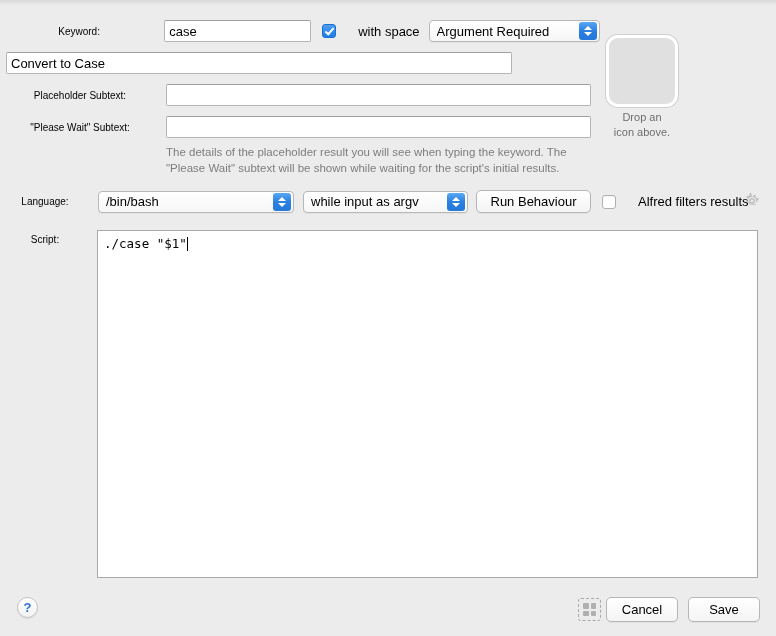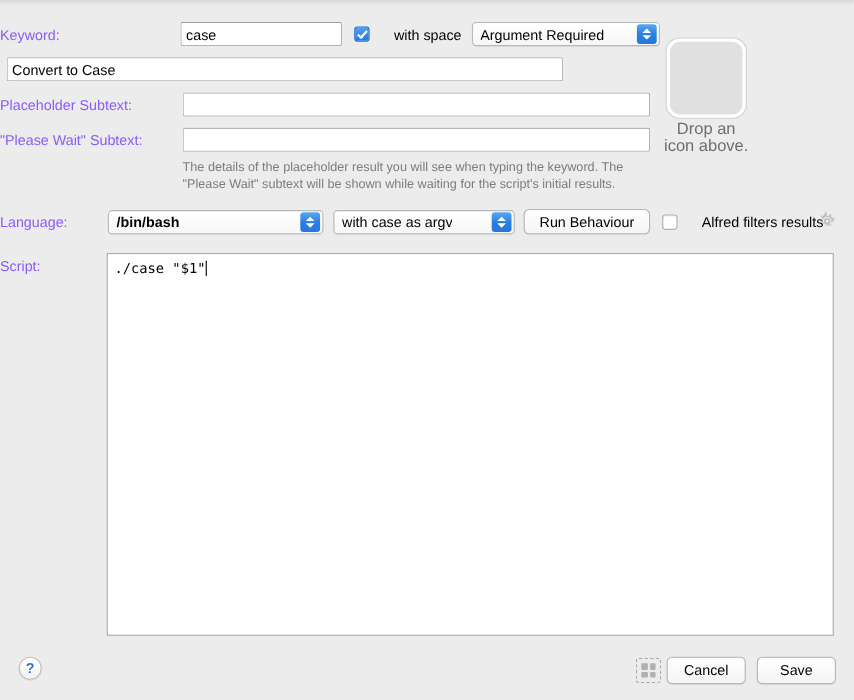--- a/index.html
+++ b/index.html
@@ -27,23 +27,23 @@
     background: linear-gradient(to bottom, #d8d8d8 0%, #e6e6e6 60%, #ececec 100%);
   }
 
   
   .row {
     position: absolute;
     display: flex;
     align-items: center;
   }
   .field-label {
-    font-size: 13px;
-    color: #8b5cf6;
-    text-align: left;
+    font-size: 10px;
+    color: #000000;
+    text-align: center;
     white-space: nowrap;
   }
 
   
   .text-input {
     box-sizing: border-box;
     height: 22px;
     background: #ffffff;
     border: 1px solid #b4b4b4;
     border-top-color: #a0a0a0;
@@ -175,21 +175,21 @@
     height: 72px;
     background: #e0e0e0;
     border: 3px solid #ffffff;
     border-radius: 12px;
     box-shadow: 0 0 0 1px #d0d0d0;
   }
   .icon-well-caption {
     position: absolute;
     width: 110px;
     text-align: center;
-    font-size: 15px;
+    font-size: 11px;
     color: #6e6e6e;
     line-height: 15px;
     white-space: pre-line;
   }
 
   
   .gear-icon {
     position: absolute;
     width: 16px;
     height: 16px;
@@ -299,30 +299,30 @@
 <div class="help-text" style="left:166px; top:144px; width:420px;">The details of the placeholder result you will see when typing the keyword. The
 "Please Wait" subtext will be shown while waiting for the script's initial results.</div>
 
 <div class="icon-well" style="left:606px; top:35px;"></div>
 <div class="icon-well-caption" style="left:587px; top:110px;">Drop an
 icon above.</div>
 
 <div class="row" style="left:0; top:190px; width:776px;">
   <div class="field-label" style="width:90px;">Language:</div>
 
-  <div class="popup" style="width:196px; margin-left:8px;font-weight:bold;">
+  <div class="popup" style="width:196px; margin-left:8px;">
     <div class="popup-value">/bin/bash</div>
     <div class="popup-stepper">
       <div class="chev up"></div>
       <div class="chev down"></div>
     </div>
   </div>
 
   <div class="popup" style="width:165px; margin-left:9px;">
-    <div class="popup-value">with case as argv</div>
+    <div class="popup-value">while input as argv</div>
     <div class="popup-stepper">
       <div class="chev up"></div>
       <div class="chev down"></div>
     </div>
   </div>
 
   <div class="push-button" style="width:115px; margin-left:8px;">Run Behaviour</div>
 
   <div class="checkbox-wrap" style="margin-left:11px;">
     <div class="checkbox off"></div>

